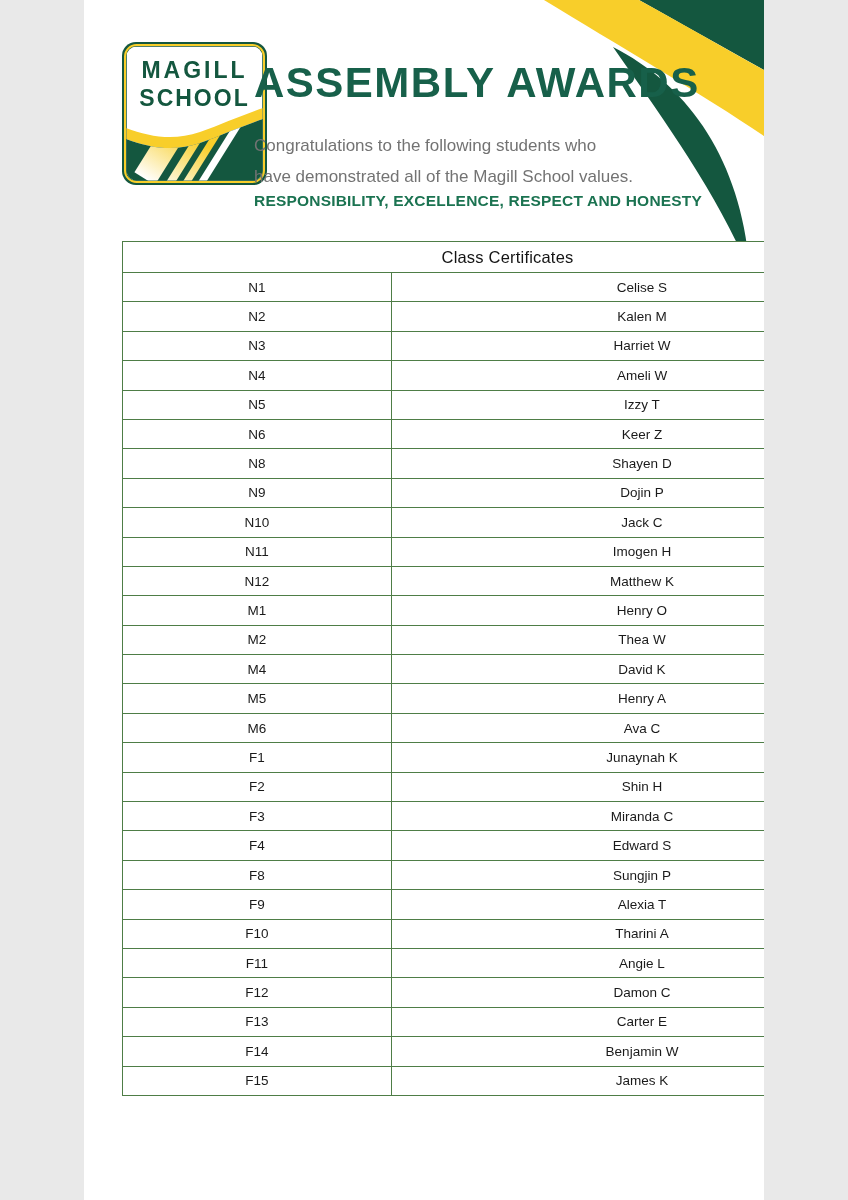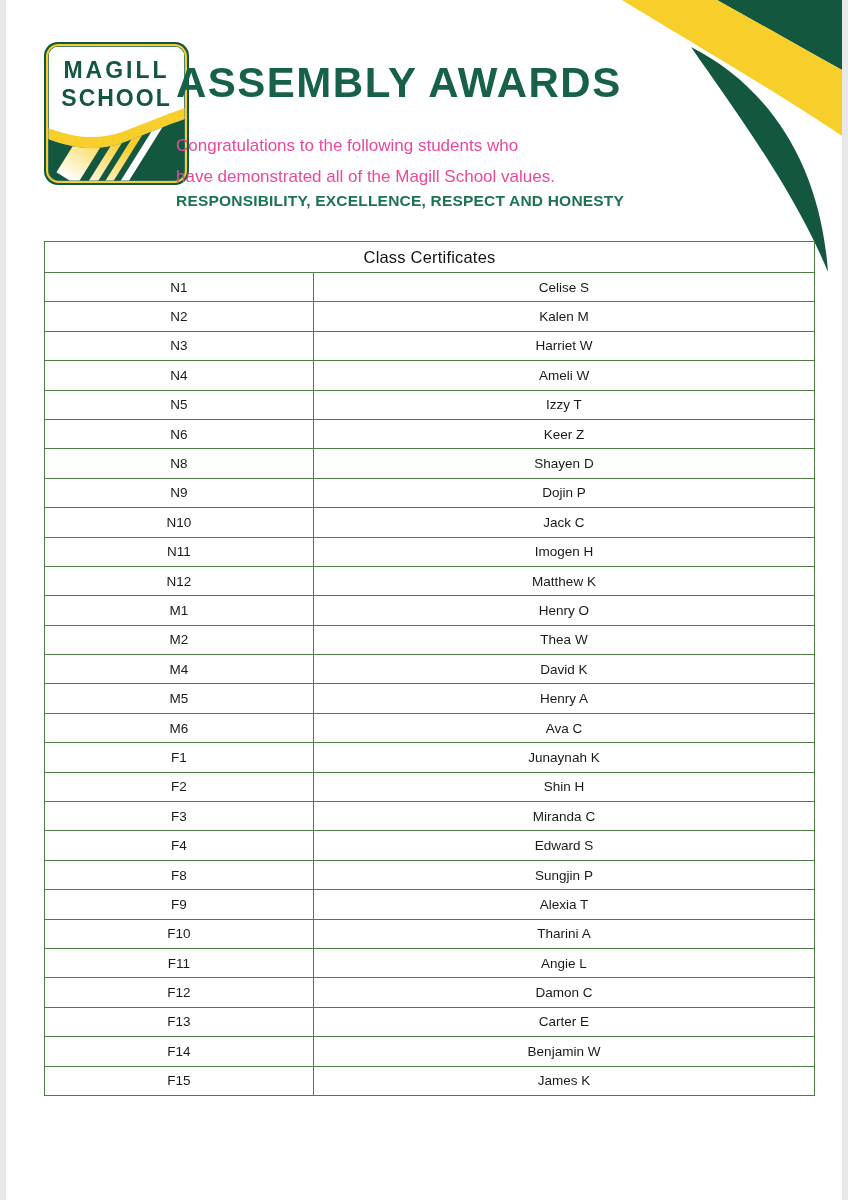--- a/index.html
+++ b/index.html
@@ -1,32 +1,32 @@
 <!DOCTYPE html>
 <html><head>
 <meta charset="utf-8">
 <style>
   html,body{margin:0;padding:0;background:#e9e9e9;}
   .page{
     position:relative;
-    width:836px;height:1200px;
+    width:680px;height:1200px;
     margin:0 auto;
     background:#ffffff;
     overflow:hidden;
     font-family:"Liberation Sans", sans-serif;
   }
   
   .logo{position:absolute;left:38px;top:42px;width:145px;height:143px;}
   .corner-swoosh{position:absolute;right:0;top:0;width:848px;height:300px;pointer-events:none;}
   .header-text{position:absolute;left:170px;top:60px;width:580px;text-align:left;}
   .page-title{
     font-size:42px;font-weight:700;letter-spacing:1.5px;
     color:#17604A;line-height:46px;
   }
-  .subtitle{margin-top:24px;font-size:17px;line-height:31px;font-weight:500;color:#ec4899;}
+  .subtitle{margin-top:24px;font-size:17px;line-height:31px;font-weight:500;color:#737373;}
   .values-line{margin-top:0;font-size:15.5px;font-weight:700;letter-spacing:.2px;color:#1B7351;}
   
   .awards-table{
     position:absolute;left:38px;top:241px;width:771px;
     border:1px solid #4E7D46;box-sizing:border-box;background:#fff;
   }
   .table-header{
     height:30px;display:flex;align-items:center;justify-content:center;
     font-size:16.5px;color:#141414;letter-spacing:.2px;
   }

